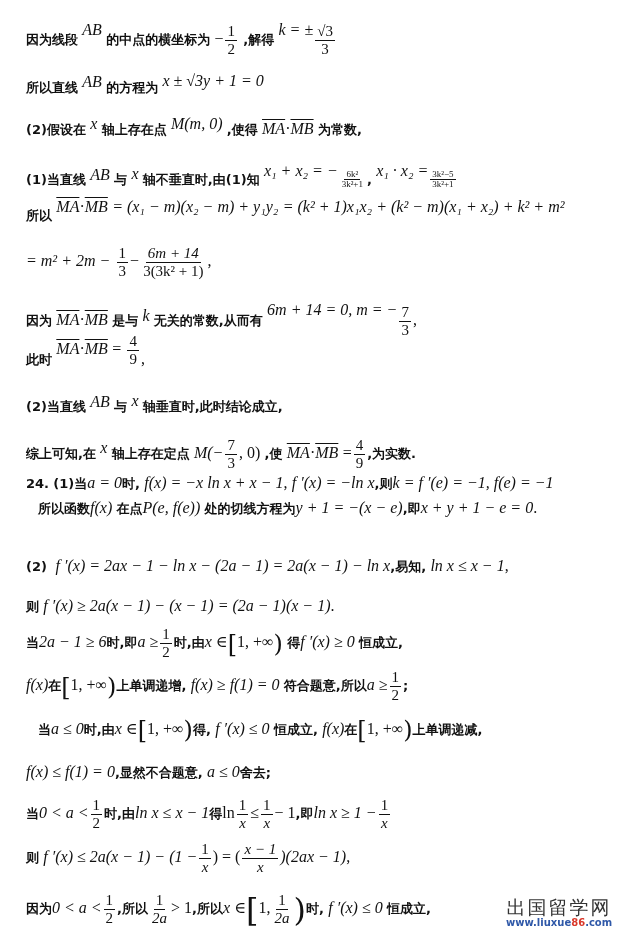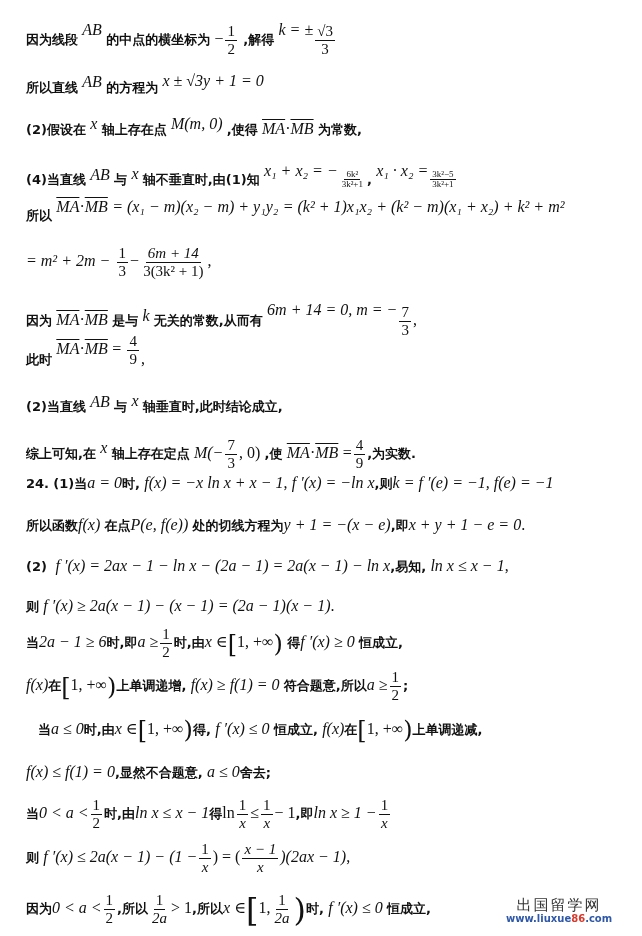--- a/index.html
+++ b/index.html
@@ -11,21 +11,21 @@
   .mi { font-style: italic; }
   .frac { display: inline-flex; flex-direction: column; align-items: center; vertical-align: middle; margin: 0 2px; font-family: "Liberation Serif", serif; }
   .frac .num { border-bottom: 1px solid #111; padding: 0 2px; line-height: 1.05; }
   .frac .den { padding: 0 2px; line-height: 1.1; }
   .frac.small { font-size: 9px; }
   .frac.med { font-size: 15px; }
   .vec { text-decoration: overline; font-style: italic; }
   .raised { position: relative; top: -9px; }
   .bigbr { font-size: 24px; font-weight: 300; vertical-align: middle; }
   .watermark { position: absolute; left: 506px; top: 898px; text-align: center; }
-  .wm-cn { font-family: "DejaVu Sans", sans-serif; font-size: 15px; color: #333; letter-spacing: 2px; line-height: 1; }
+  .wm-cn { font-family: "DejaVu Sans", sans-serif; font-size: 19px; color: #333; letter-spacing: 2px; line-height: 1; }
   .wm-url { font-family: "DejaVu Sans", sans-serif; font-size: 10px; font-weight: bold; color: #2f58a8; line-height: 1.2; }
   .wm-url .hl { color: #d9382a; }
 </style>
 </head>
 <body>
 
 <div class="line" style="top:24px;">
   <span class="cn">因为线段</span>
   <span class="m mi raised">AB</span>
   <span class="cn">的中点的横坐标为</span>
@@ -51,21 +51,21 @@
   <span class="cn">(2)假设在</span>
   <span class="m mi" style="position:relative;top:-5px;">x</span>
   <span class="cn">轴上存在点</span>
   <span class="m mi" style="position:relative;top:-5px;">M(m, 0)</span>
   <span class="cn">,使得</span>
   <span class="m vec">MA</span><span class="m">·</span><span class="m vec">MB</span>
   <span class="cn">为常数,</span>
 </div>
 
 <div class="line" style="top:170px;">
-  <span class="cn">(4)当直线</span>
+  <span class="cn">(1)当直线</span>
   <span class="m mi" style="position:relative;top:-4px;">AB</span>
   <span class="cn">与</span>
   <span class="m mi" style="position:relative;top:-5px;">x</span>
   <span class="cn">轴不垂直时,由(1)知</span>
   <span class="m mi" style="position:relative;top:-8px;">x₁ + x₂ = −</span><span class="frac small">
       <span class="num">6k²</span>
       <span class="den">3k²+1</span>
     </span><span class="cn">,</span>
   <span class="m mi" style="position:relative;top:-8px;">x₁ · x₂ =</span><span class="frac small">
       <span class="num">3k²−5</span>
@@ -140,21 +140,21 @@
     </span><span class="cn">,为实数.</span>
 </div>
 
 <div class="line" style="top:475px;">
   <span class="cn">24.</span>
   <span class="cn">(1)当</span><span class="m mi">a = 0</span><span class="cn">时,</span>
   <span class="m mi">f(x) = −x ln x + x − 1</span><span class="m">,</span>
   <span class="m mi">f ′(x) = −ln x</span><span class="cn">,则</span><span class="m mi">k = f ′(e) = −1, f(e) = −1</span>
 </div>
 
-<div class="line" style="top:517px;">
+<div class="line" style="top:500px;margin-left:12px;">
   <span class="cn">所以函数</span><span class="m mi">f(x)</span>
   <span class="cn">在点</span><span class="m mi">P(e, f(e))</span>
   <span class="cn">处的切线方程为</span><span class="m mi">y + 1 = −(x − e)</span><span class="cn">,即</span><span class="m mi">x + y + 1 − e = 0</span><span class="m">.</span>
 </div>
 
 <div class="line" style="top:558px;">
   <span class="cn">(2)</span>&nbsp;
   <span class="m mi">f ′(x) = 2ax − 1 − ln x − (2a − 1) = 2a(x − 1) − ln x</span><span class="cn">,易知,</span>
   <span class="m mi">ln x ≤ x − 1</span><span class="m">,</span>
 </div>

